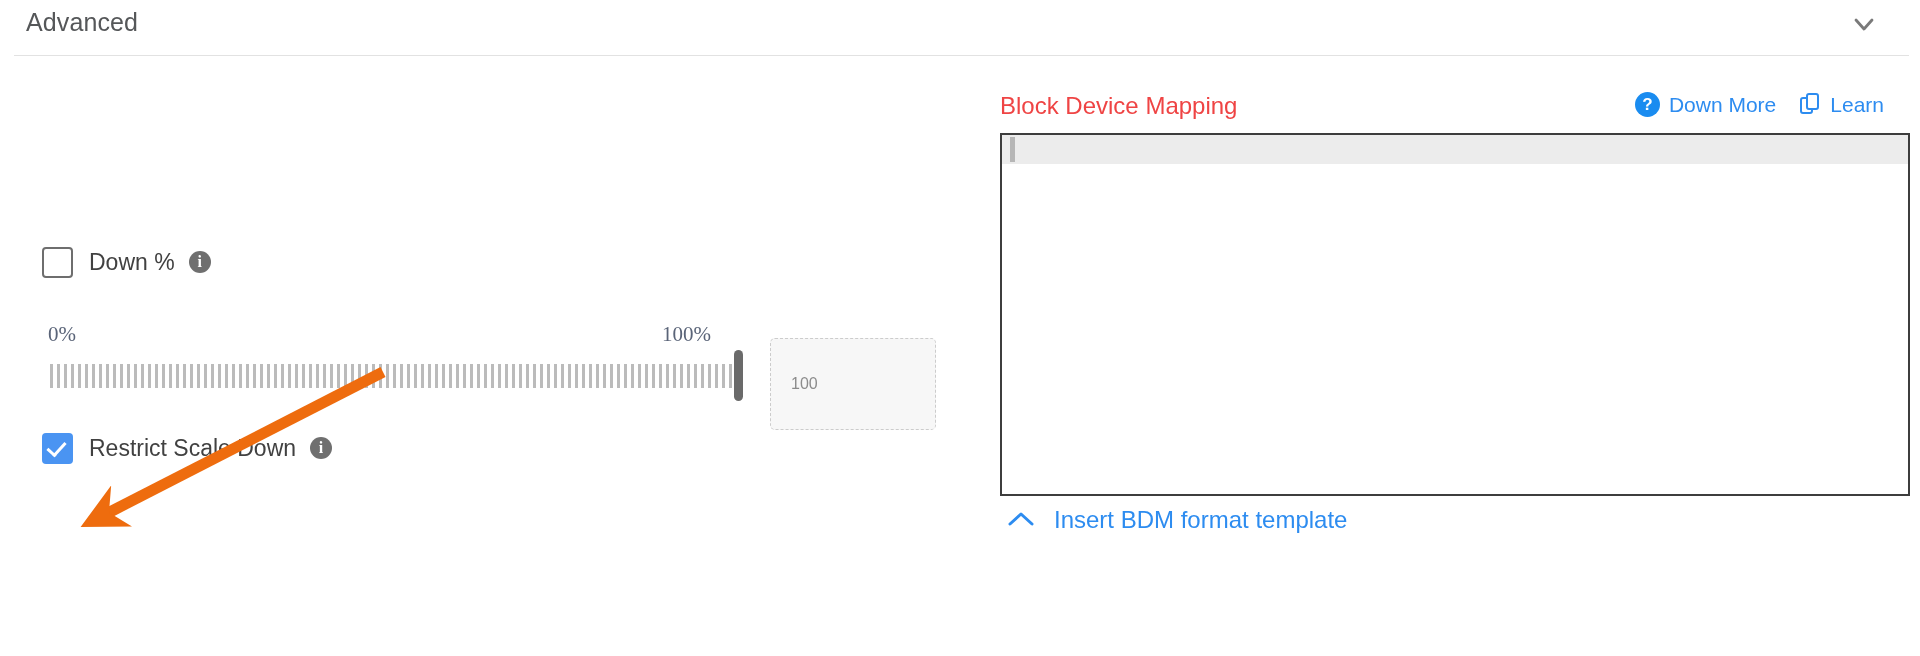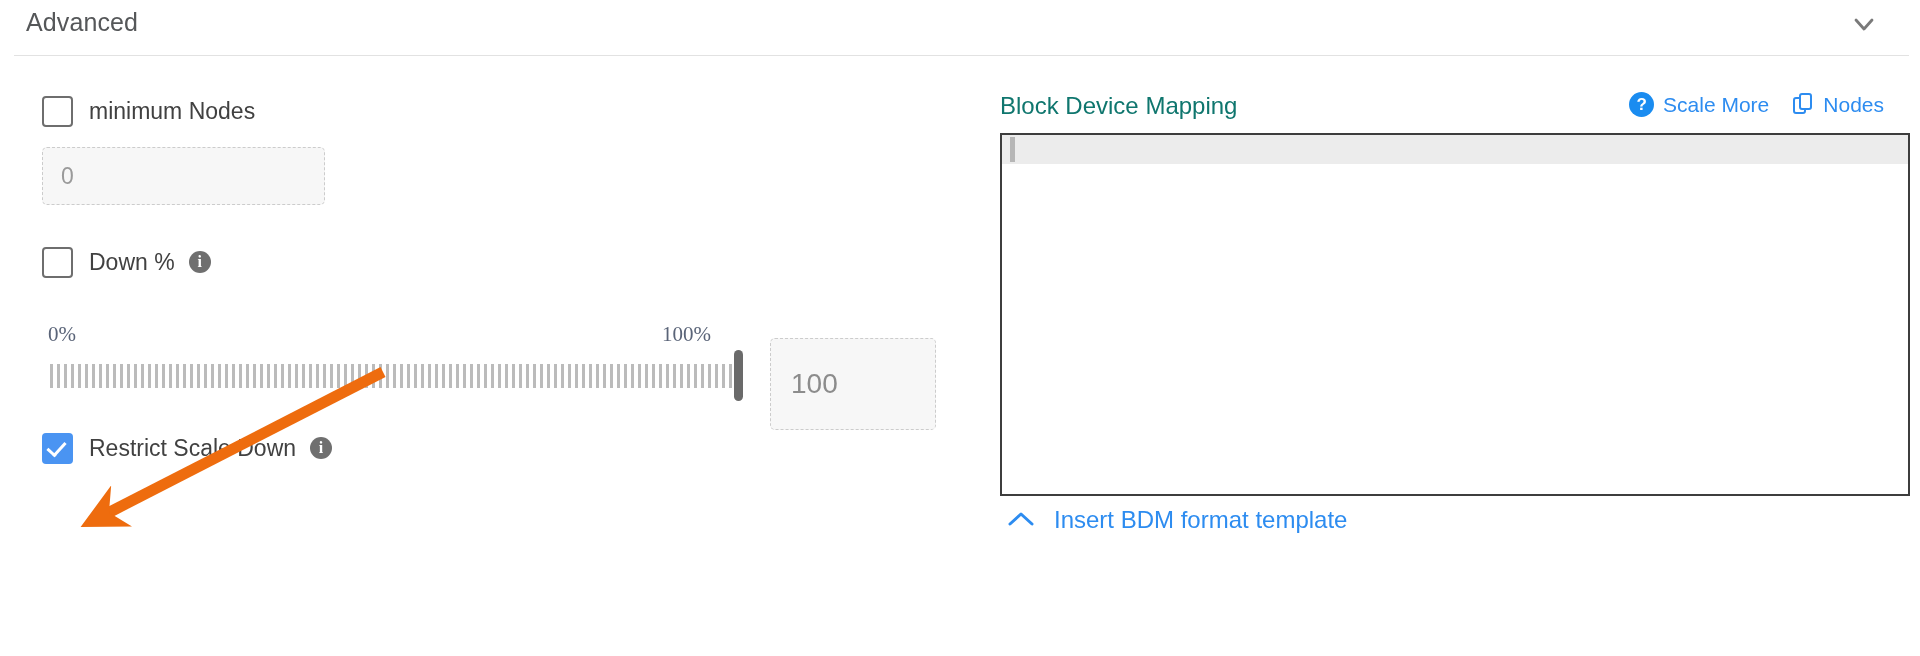--- a/index.html
+++ b/index.html
@@ -175,21 +175,21 @@
   .slider-value-input {
     position: absolute;
     left: 728px; top: 16px;
     width: 166px;
     height: 92px;
     box-sizing: border-box;
     border: 1px dashed #cccccc;
     border-radius: 5px;
     background: #f7f7f7;
     font-family: "Liberation Sans", sans-serif;
-    font-size: 28px;
+    font-size: 16px;
     color: #0369a1;
     padding: 0 20px;
     outline: none;
   }
   .slider-value-input::placeholder { color: #8c8c8c; opacity: 1; }
 
   .group-restrict { left: 42px; top: 376px; }
 
   
   .right-col {
@@ -201,21 +201,21 @@
   .bdm-header {
     position: absolute;
     left: 0; top: 36px;
     width: 910px;
     height: 32px;
   }
   .bdm-title {
     position: absolute;
     left: 8px; top: 0;
     font-size: 24px;
-    color: #0f766e;
+    color: #ef4444;
     white-space: nowrap;
   }
   .bdm-actions {
     position: absolute;
     right: 18px; top: 0;
     display: flex;
     align-items: center;
     gap: 24px;
   }
   .link-action {
@@ -314,27 +314,20 @@
   <div class="chevron-toggle">
     <svg width="32" height="32" viewBox="0 0 32 32" aria-hidden="true">
       <polyline points="8,12 16,21 24,12" fill="none" stroke="#7a7a7a" stroke-width="2.8" stroke-linecap="round" stroke-linejoin="round"></polyline>
     </svg>
   </div>
 </div>
 <div class="panel-divider"></div>
 
 <div class="left-col">
 
-  <div class="field-group group-min">
-    <div class="check-row">
-      <div class="checkbox"></div>
-      <div class="check-label">minimum Nodes</div>
-    </div>
-    <input class="dashed-input" type="text" placeholder="0" style="">
-  </div>
 
 
   <div class="field-group group-spot">
     <div class="check-row">
       <div class="checkbox"></div>
       <div class="check-label">Down %</div>
       <div class="info-icon">i</div>
     </div>
   </div>
 
@@ -356,25 +349,25 @@
     </div>
   </div>
 </div>
 
 <div class="right-col">
   <div class="bdm-header">
     <div class="bdm-title">Block Device Mapping</div>
     <div class="bdm-actions">
       <div class="link-action">
         <span class="help-circle">?</span>
-        <span>Scale More</span>
+        <span>Down More</span>
       </div>
       <div class="link-action">
         <span class="copy-glyph"></span>
-        <span>Nodes</span>
+        <span>Learn</span>
       </div>
     </div>
   </div>
 
   <div class="code-editor">
     <div class="editor-active-line"></div>
     <div class="editor-caret"></div>
   </div>
 
   <div class="insert-template-link">

